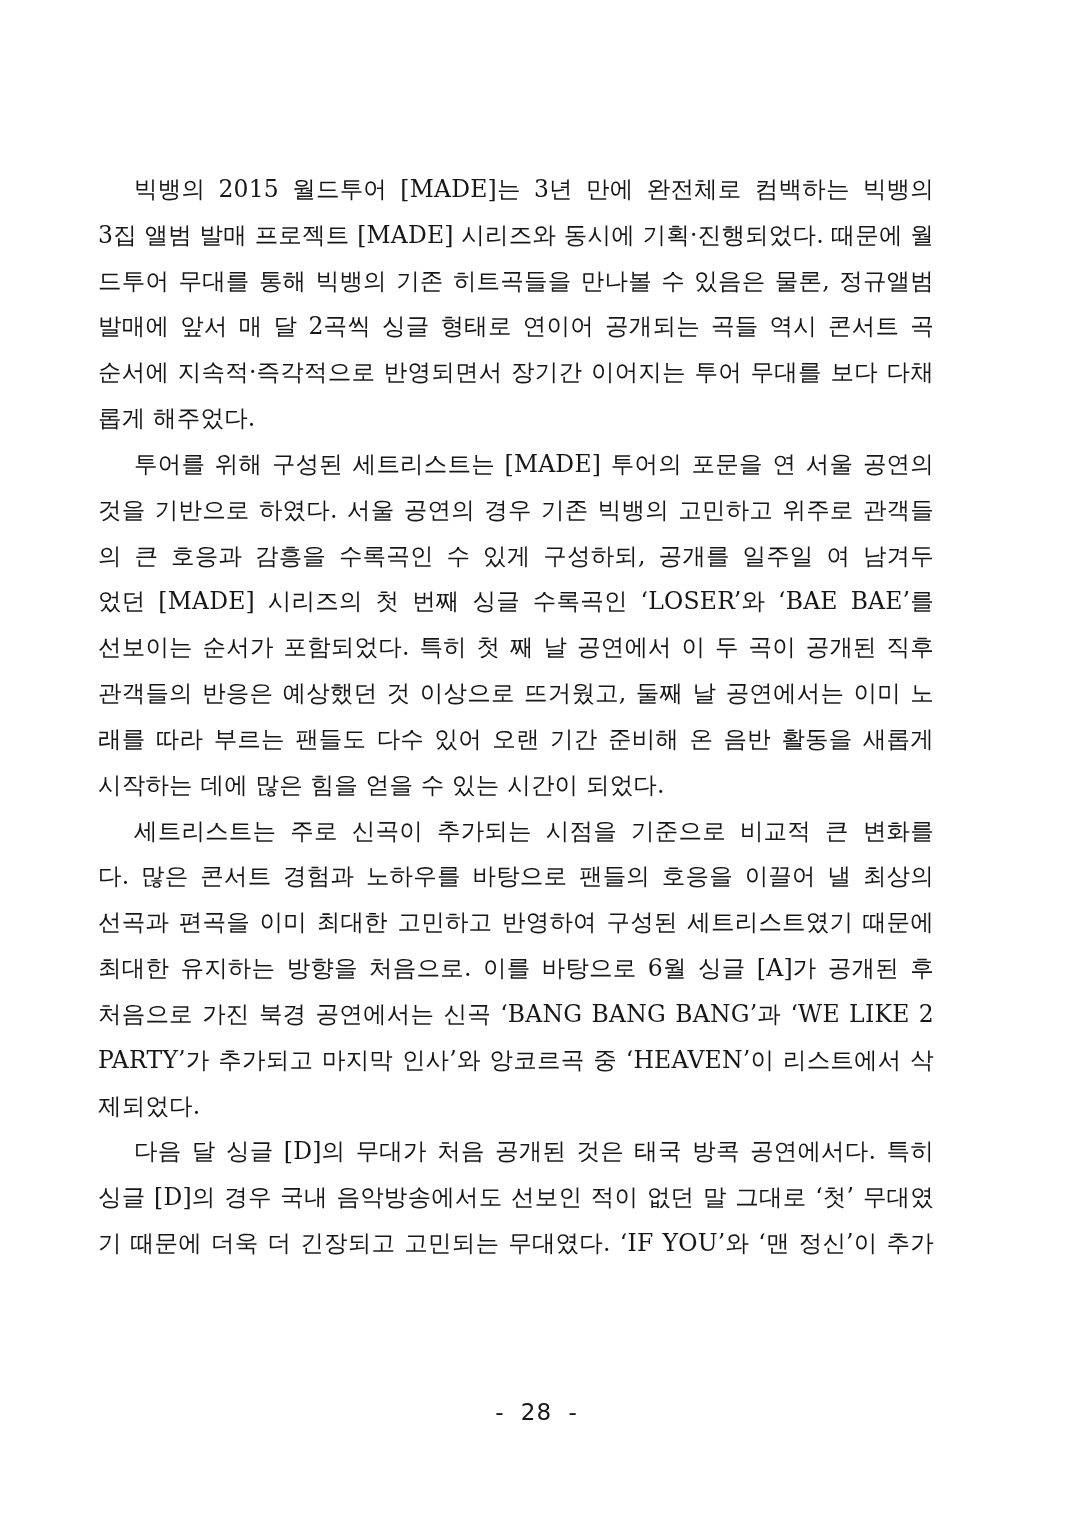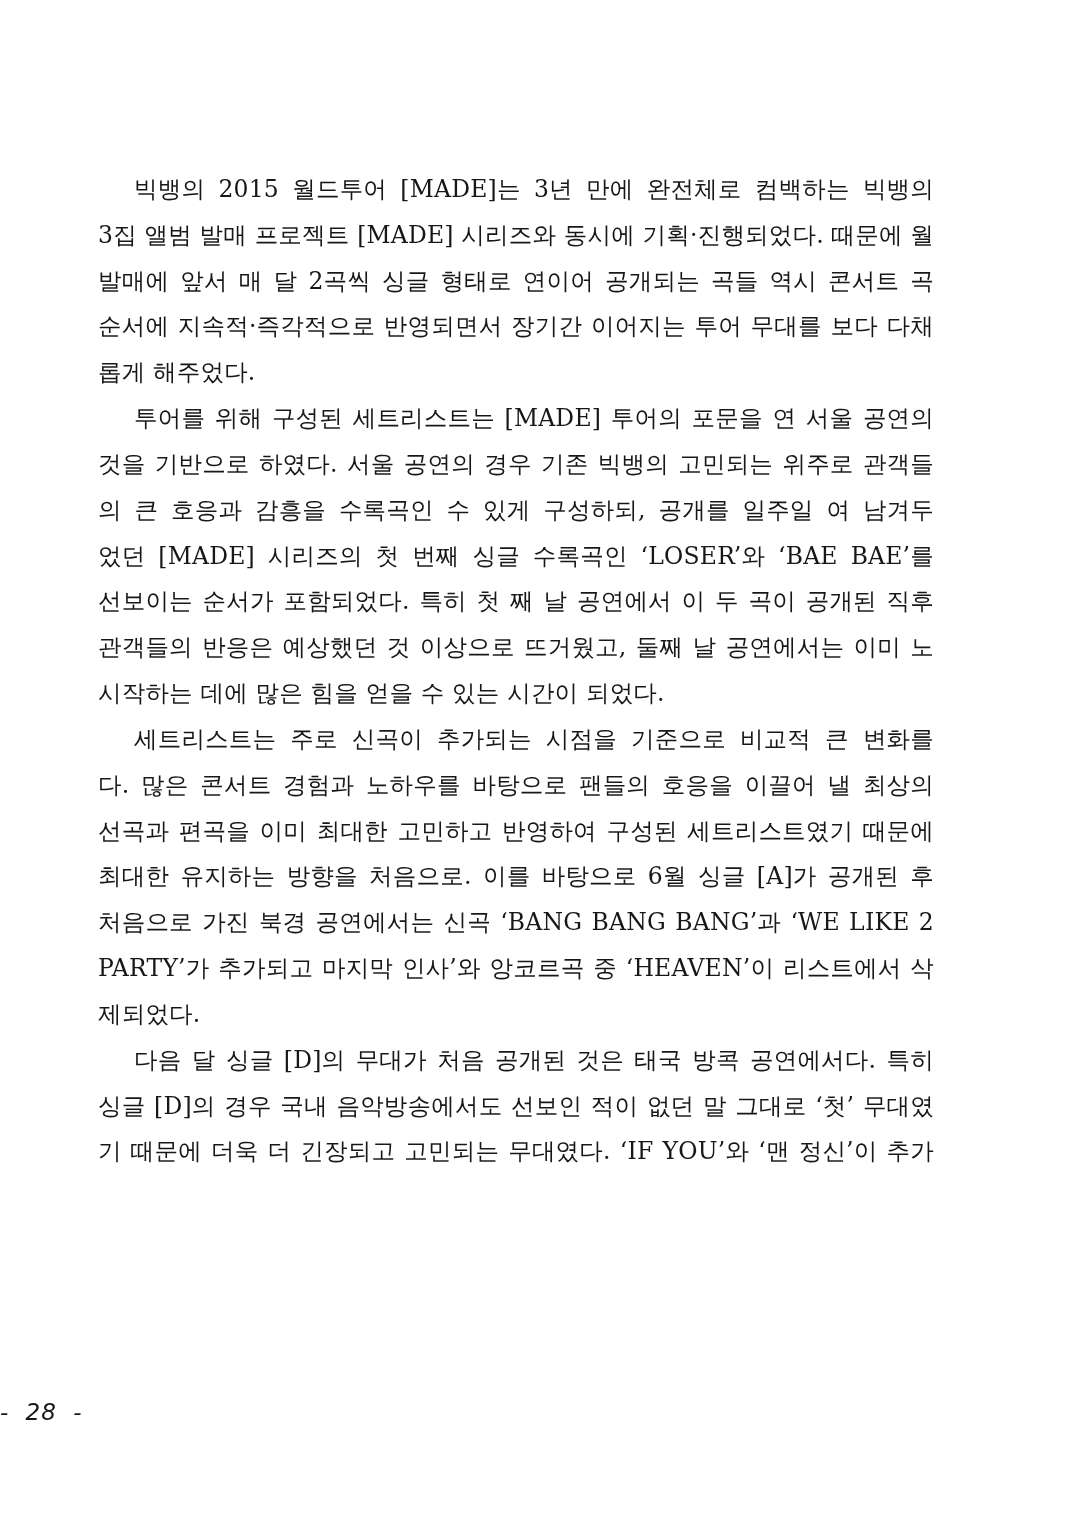--- a/index.html
+++ b/index.html
@@ -38,44 +38,46 @@
   .line.nojust {
     text-align: center;
     text-align-last: left;
   }
   .page-number {
     position: absolute;
     left: 0;
     right: 0;
     top: 1399px;
     height: 34px;
+    text-align: center;
     font-family: "DejaVu Sans", "Liberation Sans", sans-serif;
     font-size: 23px;
     letter-spacing: 1px;
     word-spacing: 8px;
     color: #171717;
-    font-style: italic;
   }
 </style>
 </head>
 <body>
 
 <div class="page">
   <div class="content">
       <div class="line first">빅뱅의 2015 월드투어 [MADE]는 3년 만에 완전체로 컴백하는 빅뱅의 정규</div>
       <div class="line">3집 앨범 발매 프로젝트 [MADE] 시리즈와 동시에 기획·진행되었다. 때문에 월</div>
+      <div class="line">드투어 무대를 통해 빅뱅의 기존 히트곡들을 만나볼 수 있음은 물론, 정규앨범</div>
       <div class="line">발매에 앞서 매 달 2곡씩 싱글 형태로 연이어 공개되는 곡들 역시 콘서트 곡</div>
       <div class="line">순서에 지속적·즉각적으로 반영되면서 장기간 이어지는 투어 무대를 보다 다채</div>
       <div class="line nojust">롭게 해주었다.</div>
       <div class="line first">투어를 위해 구성된 세트리스트는 [MADE] 투어의 포문을 연 서울 공연의</div>
-      <div class="line">것을 기반으로 하였다. 서울 공연의 경우 기존 빅뱅의 고민되는 위주로 관객들</div>
+      <div class="line">것을 기반으로 하였다. 서울 공연의 경우 기존 빅뱅의 고민하고 위주로 관객들</div>
       <div class="line">의 큰 호응과 감흥을 수록곡인 수 있게 구성하되, 공개를 일주일 여 남겨두</div>
       <div class="line">었던 [MADE] 시리즈의 첫 번째 싱글 수록곡인 ‘LOSER’와 ‘BAE BAE’를 미리</div>
       <div class="line">선보이는 순서가 포함되었다. 특히 첫 째 날 공연에서 이 두 곡이 공개된 직후</div>
       <div class="line">관객들의 반응은 예상했던 것 이상으로 뜨거웠고, 둘째 날 공연에서는 이미 노</div>
+      <div class="line">래를 따라 부르는 팬들도 다수 있어 오랜 기간 준비해 온 음반 활동을 새롭게</div>
       <div class="line nojust">시작하는 데에 많은 힘을 얻을 수 있는 시간이 되었다.</div>
       <div class="line first">세트리스트는 주로 신곡이 추가되는 시점을 기준으로 비교적 큰 변화를 주었</div>
       <div class="line">다. 많은 콘서트 경험과 노하우를 바탕으로 팬들의 호응을 이끌어 낼 최상의</div>
       <div class="line">선곡과 편곡을 이미 최대한 고민하고 반영하여 구성된 세트리스트였기 때문에</div>
       <div class="line">최대한 유지하는 방향을 처음으로. 이를 바탕으로 6월 싱글 [A]가 공개된 후</div>
       <div class="line">처음으로 가진 북경 공연에서는 신곡 ‘BANG BANG BANG’과 ‘WE LIKE 2</div>
       <div class="line">PARTY’가 추가되고 마지막 인사’와 앙코르곡 중 ‘HEAVEN’이 리스트에서 삭</div>
       <div class="line nojust">제되었다.</div>
       <div class="line first">다음 달 싱글 [D]의 무대가 처음 공개된 것은 태국 방콕 공연에서다. 특히</div>
       <div class="line">싱글 [D]의 경우 국내 음악방송에서도 선보인 적이 없던 말 그대로 ‘첫’ 무대였</div>

